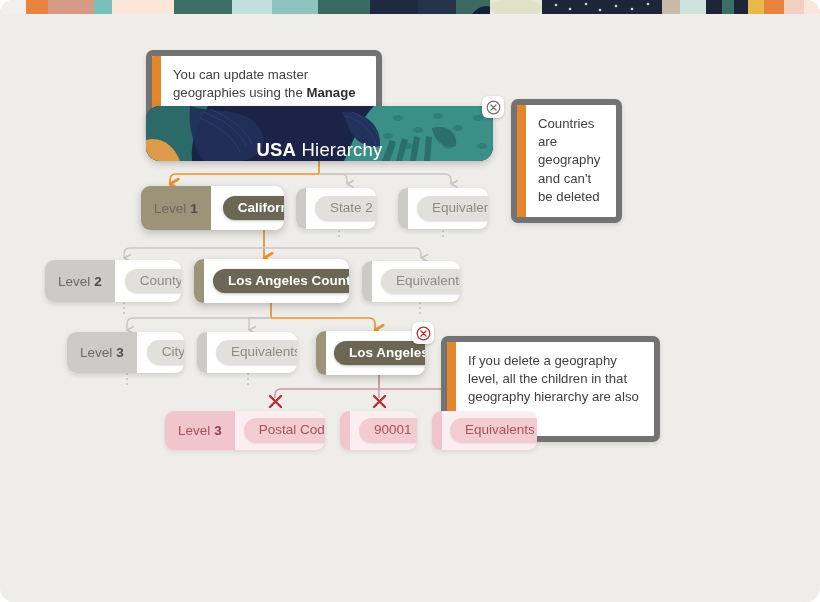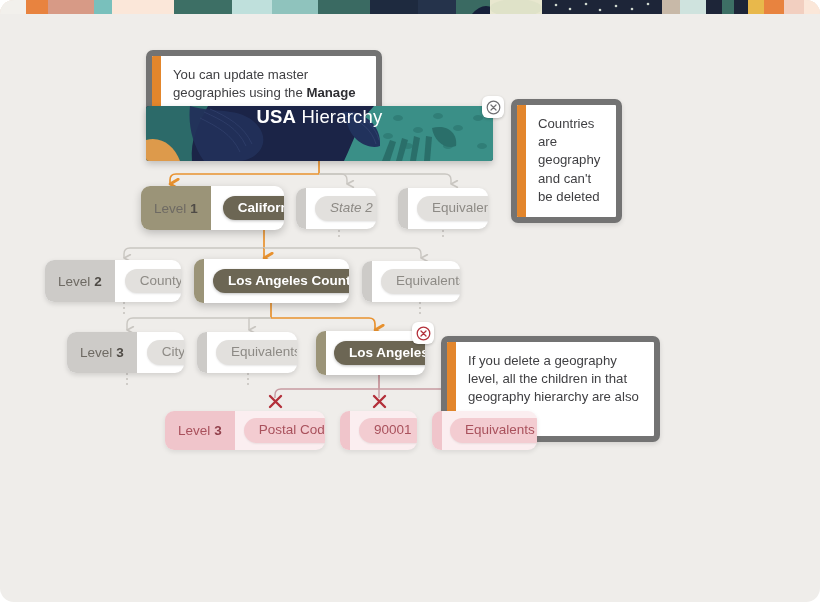--- a/index.html
+++ b/index.html
@@ -80,23 +80,23 @@
   .theme-pink .lvl { background: #f0c5cb; color: #a9515c; }
   .theme-pink .lvl b { color: #92404b; }
   .theme-pink .pill {
     background: #f3ccd1; color: #a9515c;
     box-shadow: 0 1px 2px rgba(0,0,0,0.07);
   }
 
   
   #banner {
     position: absolute;
-    border-radius: 3px;
-    overflow: hidden;
-    display: flex; align-items: flex-start; justify-content: center;
+    border-radius: 14px;
+    overflow: hidden;
+    display: flex; align-items: flex-end; justify-content: center;
     box-shadow: 0 3px 7px rgba(0,0,0,0.20);
   }
   #banner .bannerbg { position: absolute; left:0; top:0; width:100%; height:100%; }
   #banner .btitle {
     position: relative;
     color: #ffffff;
     font-size: 18.5px;
     letter-spacing: 0.2px;
     z-index: 2;
   }
@@ -286,21 +286,21 @@
         <span>Level</span>
         <b>1</b>
       </div>
     <div class="body">
       <span class="pill">California</span>
     </div>
   </div>
 
   <div class="card theme-grey" style="left:296px; top:188px; width:80px; height:41px;">
     <div class="lvl" style="padding:0 5px;"></div>
-    <div class="body" style="padding:0 9px;font-style:italic;">
+    <div class="body" style="padding:0 9px;">
       <span class="pill">State 2</span>
     </div>
   </div>
 
   <div class="card theme-grey" style="left:398px; top:188px; width:90px; height:41px;">
     <div class="lvl" style="padding:0 5px;"></div>
     <div class="body" style="padding:8px 9px;">
       <span class="pill">Equivalents</span>
     </div>
   </div>

